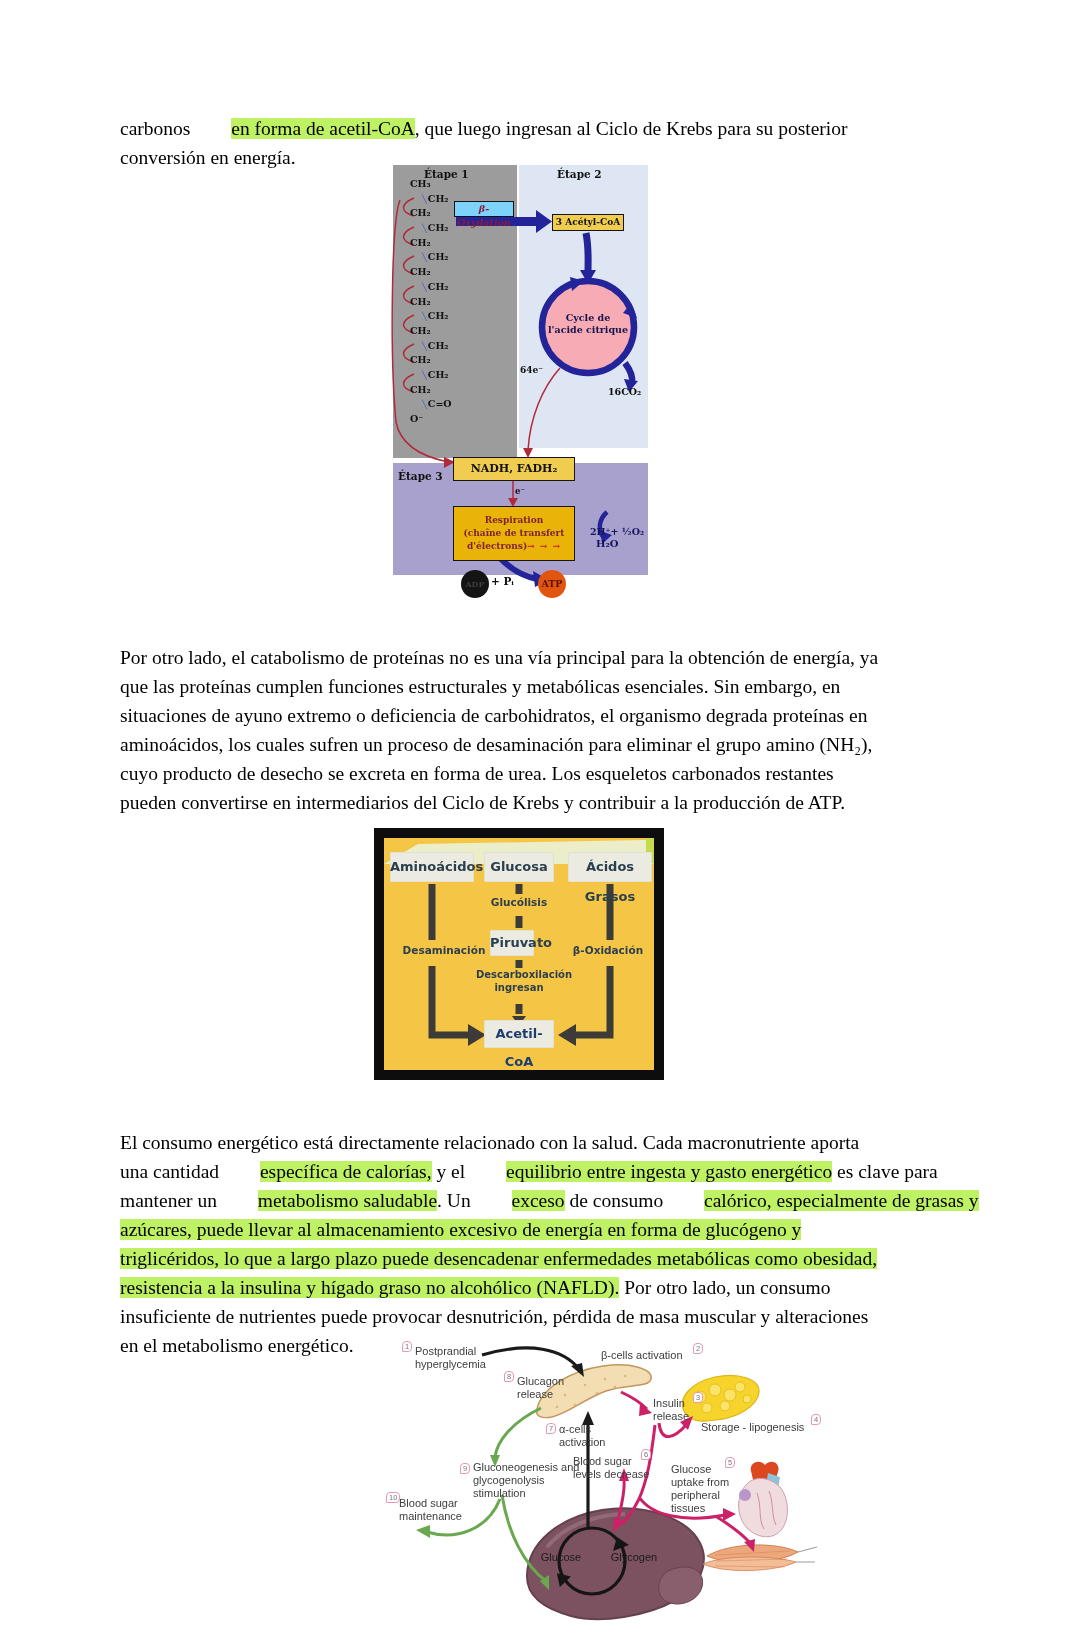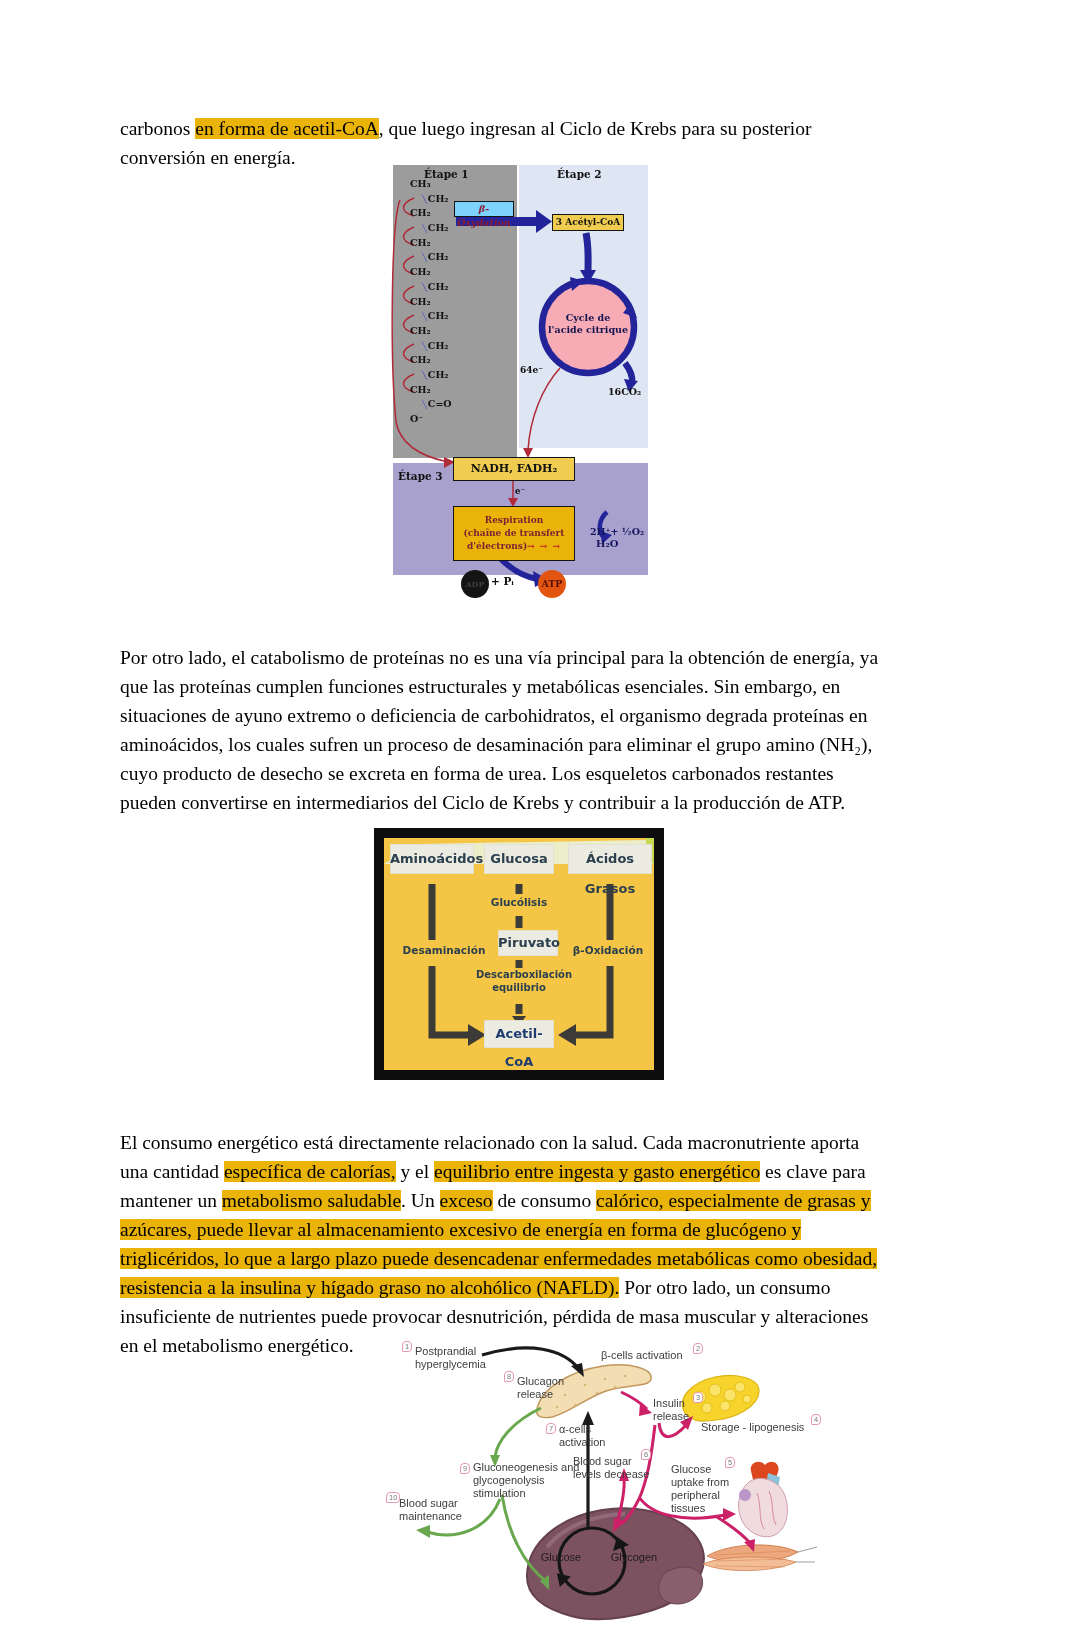--- a/index.html
+++ b/index.html
@@ -1,20 +1,20 @@
 <!DOCTYPE html>
 <html><head>
 <meta charset="utf-8">
 <style>
   html,body{margin:0;padding:0;background:#fff;}
   .page{position:relative;width:1080px;height:1651px;background:#ffffff;overflow:hidden;
         font-family:"Liberation Serif","DejaVu Serif",serif;}
   .para{position:absolute;left:120px;width:880px;font-size:19.5px;line-height:29px;color:#000;
         white-space:pre-wrap;}
-  .hl{background:#eab308;}
+  .hl{background:#bef264;margin-left:36px;}
 
   
   .d1{position:absolute;left:374px;top:160px;width:276px;height:440px;font-family:"DejaVu Serif",serif;}
   .d1 .panel{position:absolute;}
   .d1 .p-gray{left:19px;top:5px;width:124px;height:293px;background:#9c9c9c;}
   .d1 .p-blue{left:145px;top:5px;width:129px;height:283px;background:#dde6f2;}
   .d1 .p-purp{left:19px;top:303px;width:255px;height:112px;background:#a8a1cd;}
   .d1 .stage{position:absolute;font-weight:bold;font-size:10.5px;color:#101010;}
   .d1 .chain{position:absolute;left:36px;top:17px;font-weight:bold;font-size:9.5px;color:#111;}
   .d1 .chain div{line-height:14.7px;height:14.7px;}
@@ -43,25 +43,25 @@
   .d1 .adp{left:87px;top:410px;background:#141414;color:#3e3e3e;font-size:8px;}
   .d1 .atp{left:164px;top:410px;background:#e25510;color:#5c1000;font-size:9.5px;}
   .d1 svg{position:absolute;left:0;top:0;}
 
   
   .d2{position:absolute;left:374px;top:828px;width:270px;height:232px;background:#f5c645;
       border:10px solid #0d0d0d;font-family:"DejaVu Sans","Liberation Sans",sans-serif;}
   .d2 .fold{position:absolute;left:0;bottom:0;width:270px;height:26px;}
   .d2 .nbox{position:absolute;background:#ebebe1;border-radius:2px;color:#2b3f4e;font-weight:bold;
             text-align:center;box-shadow:0 0 0 1px #e2e2d4 inset;}
-  .d2 .row{top:6px;height:30px;font-size:13px;line-height:30px;text-align:center;}
+  .d2 .row{top:14px;height:30px;font-size:13px;line-height:30px;text-align:center;}
   .d2 .nb-amino{left:6px;width:84px;}
   .d2 .nb-gluc{left:100px;width:70px;}
   .d2 .nb-acid{left:184px;width:84px;}
-  .d2 .nb-piru{left:114px;top:92px;width:60px;height:26px;font-size:13px;line-height:26px;}
+  .d2 .nb-piru{left:106px;top:92px;width:44px;height:26px;font-size:13px;line-height:26px;}
   .d2 .nb-acoa{left:100px;top:182px;width:70px;height:28px;font-size:13px;line-height:28px;color:#1d3c70;}
   .d2 .lab{position:absolute;color:#2b3f4e;font-weight:bold;font-size:10.5px;text-align:center;line-height:13px;}
   .d2 .l-glucolisis{left:100px;top:58px;width:70px;}
   .d2 .l-desam{left:12px;top:106px;width:96px;text-align:center;}
   .d2 .l-descarb{left:92px;top:130px;width:86px;font-size:10px;}
   .d2 .l-betaox{left:178px;top:106px;width:92px;}
   .d2 svg{position:absolute;left:0;top:0;}
 
   
   .d3{position:absolute;left:385px;top:1335px;width:470px;height:310px;
@@ -205,21 +205,21 @@
         <polygon points="84,186 84,208 102,197"></polygon>
         <polygon points="192,186 192,208 174,197"></polygon>
       </g>
     </svg>
     <div class="nbox row nb-amino">Aminoácidos</div>
     <div class="nbox row nb-gluc">Glucosa</div>
     <div class="nbox row nb-acid">Ácidos Grasos</div>
     <div class="lab l-glucolisis">Glucólisis</div>
     <div class="nbox nb-piru">Piruvato</div>
     <div class="lab l-desam">Desaminación</div>
-    <div class="lab l-descarb">Descarboxilación equilibrio</div>
+    <div class="lab l-descarb">Descarboxilación ingresan</div>
     <div class="lab l-betaox">β-Oxidación</div>
     <div class="nbox nb-acoa">Acetil-CoA</div>
   </div>
 
   <div class="para" style="top:1128px;"><span>El consumo energético está directamente relacionado con la salud. Cada macronutriente aporta
 una cantidad </span><span class="hl">específica de calorías,</span><span> y el </span><span class="hl">equilibrio entre ingesta y gasto energético</span><span> es clave para
 mantener un </span><span class="hl">metabolismo saludable</span><span>. Un </span><span class="hl">exceso</span><span> de consumo </span><span class="hl">calórico, especialmente de grasas y
 azúcares, puede llevar al almacenamiento excesivo de energía en forma de glucógeno y
 triglicéridos, lo que a largo plazo puede desencadenar enfermedades metabólicas como obesidad,
 resistencia a la insulina y hígado graso no alcohólico (NAFLD).</span><span> Por otro lado, un consumo

